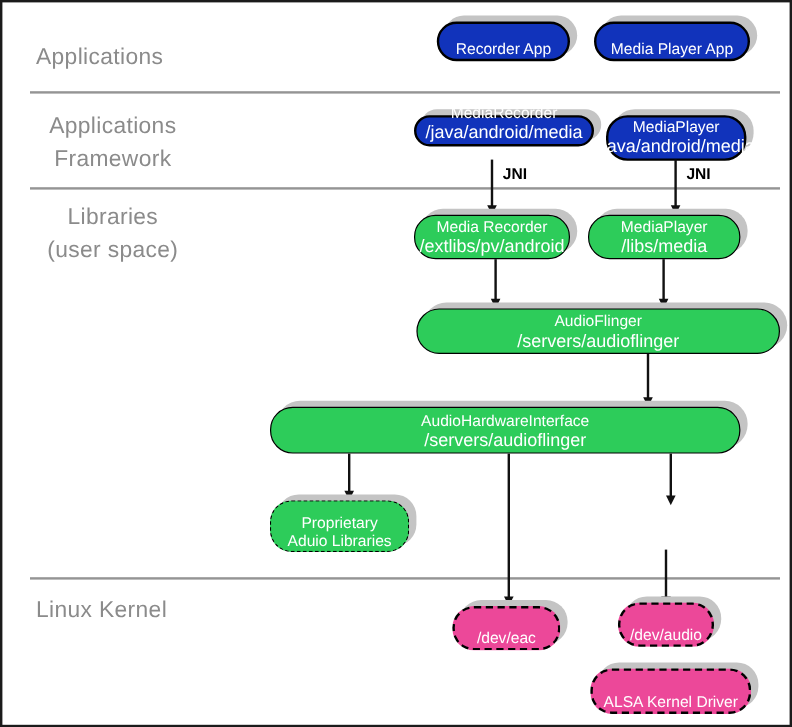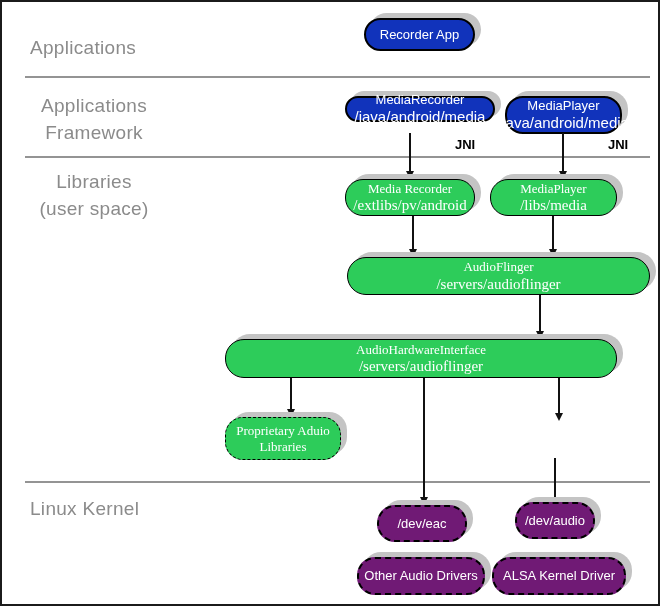--- a/index.html
+++ b/index.html
@@ -10,40 +10,40 @@
   }
   .divider { position:absolute; left:23px; width:625px; height:1.5px; background:#949494; }
   .layer-label {
     position:absolute; color:#8b8b8b; font-size:19px; line-height:27px;
     letter-spacing:0.3px; white-space:nowrap;
   }
   .layer-label.center { text-align:center; }
   .layer-label .ll { display:block; }
   .node {
     position:absolute; box-sizing:border-box;
-    display:flex; flex-direction:column; align-items:center; justify-content:center;
+    display:flex; flex-direction:column; align-items:center; justify-content:flex-end;
     color:#ffffff; text-align:center; line-height:1.2;
     border:2px solid #000; border-radius:18px;
     box-shadow:6px -5px 0 #c4c4c4;
   }
   .node.big { border-radius:19px; }
   .node .title { font-size:13px; display:block; }
   .node .path  { font-size:15px; display:block; }
   .blue  { background:#1133BB; }
-  .green { background:#2DCC5A; border-width:1.5px;font-family:Liberation Serif, serif; }
-  .red   { background:#701a75; }
+  .green { background:#2DCC5A; border-width:1.5px; }
+  .red   { background:#ec4899; }
   .dashed { border-style:dashed; }
   .conn { position:absolute; width:2px; }
   .cline { position:absolute; left:0; top:0; width:1.5px; height:calc(100% - 6px); background:#111; }
   .carrow {
     position:absolute; bottom:0; left:-3px; width:0; height:0;
     border-left:4.5px solid transparent; border-right:4.5px solid transparent;
     border-top:8px solid #111;
   }
-  .jni { position:absolute; color:#000; font-size:13px; font-weight:bold;margin-left:36px; }
+  .jni { position:absolute; color:#000; font-size:13px; font-weight:bold; }
 </style>
 </head>
 <body>
 
 <div id="canvas">
 
   <div class="divider" style="top:74px"></div>
   <div class="divider" style="top:154px"></div>
   <div class="divider" style="top:479px"></div>
 
@@ -57,20 +57,23 @@
   <div class="layer-label" style="left:28px;top:493px">
     <span>Linux Kernel</span>
   </div>
   <div class="layer-label center" style="left:24px;top:166px;width:136px">
     <span class="ll">Libraries</span>
     <span class="ll">(user space)</span>
   </div>
 
   <div class="node blue" style="left:362px;top:16px;width:111px;height:33px">
     <span class="title">Recorder App</span>
+  </div>
+  <div class="node blue" style="left:493px;top:16px;width:130px;height:33px">
+    <span class="title">Media Player App</span>
   </div>
 
   <div class="node blue" style="left:343px;top:94px;width:150px;height:26px">
     <span class="title">MediaRecorder</span>
     <span class="path">/java/android/media</span>
   </div>
   <div class="node blue" style="left:503px;top:94px;width:117px;height:38px">
     <span class="title">MediaPlayer</span>
     <span class="path">/java/android/media</span>
   </div>
@@ -140,20 +143,17 @@
     <div class="cline"></div>
     <div class="carrow"></div>
   </div>
 
   <div class="node red dashed" style="left:375px;top:503px;width:90px;height:37px">
     <span class="title">/dev/eac</span>
   </div>
   <div class="node red dashed" style="left:513px;top:500px;width:80px;height:37px">
     <span class="title">/dev/audio</span>
   </div>
-  <div class="node red dashed" style="left:355px;top:555px;width:128px;height:38px">
-    <span class="title">Other Audio Drivers</span>
-  </div>
   <div class="node red dashed" style="left:490px;top:555px;width:134px;height:38px">
     <span class="title">ALSA Kernel Driver</span>
   </div>
 
 </div>
 
 </body></html>

